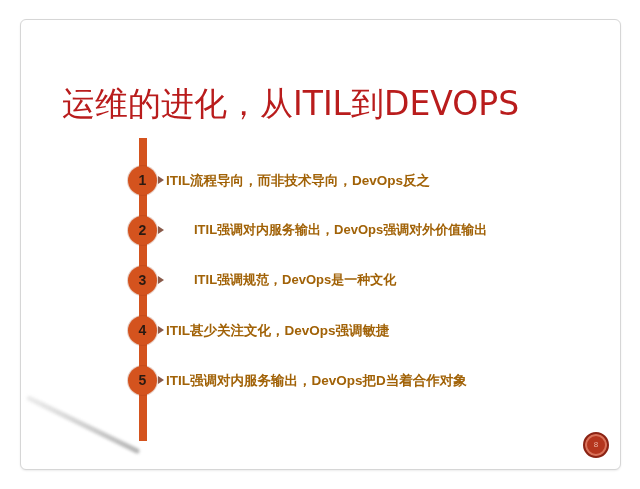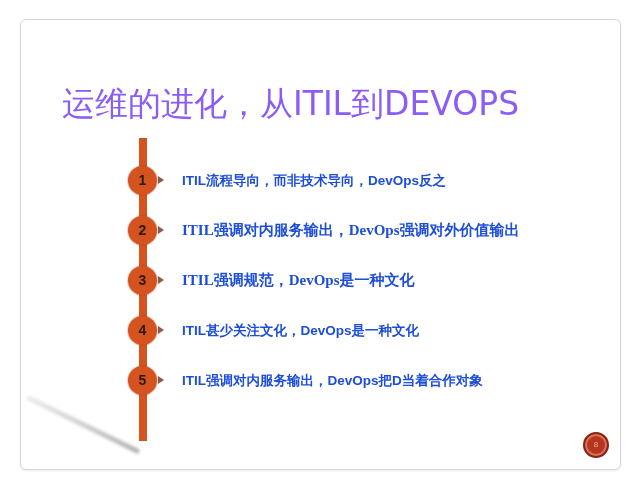--- a/index.html
+++ b/index.html
@@ -1,24 +1,24 @@
 <!DOCTYPE html>
 <html><head>
 <meta charset="utf-8">
 <style>
   html, body { margin:0; padding:0; }
   body { width:640px; height:489px; background:#ffffff; position:relative; overflow:hidden; font-family:"DejaVu Sans", sans-serif; }
   .slide { position:absolute; left:20px; top:19px; width:599px; height:449px; border:1px solid #d6d6d6; border-radius:6px; background:#fff; box-shadow:0 1px 2px rgba(0,0,0,0.08); }
-  .title { position:absolute; left:62px; top:82px; font-size:33px; color:#8b5cf6; letter-spacing:0px; white-space:nowrap; font-family:"DejaVu Sans", sans-serif; }
+  .title { position:absolute; left:62px; top:82px; font-size:33px; color:#b91c1c; letter-spacing:0px; white-space:nowrap; font-family:"DejaVu Sans", sans-serif; }
   .shadow-line { position:absolute; left:28px; top:395px; width:125px; height:5px; background:linear-gradient(90deg, rgba(180,180,180,0.25), rgba(160,160,160,0.8)); transform-origin:0 0; transform:rotate(26deg); filter:blur(1.5px); border-radius:3px; }
   .timeline { position:absolute; left:139px; top:138px; width:8px; height:303px; background:#d4531e; }
   .node { position:absolute; left:128px; width:29px; height:29px; border-radius:50%; background:#d4531e; color:#2a1a12; font-weight:bold; font-size:14px; line-height:29px; text-align:center; font-family:"Liberation Sans", sans-serif; box-shadow:0 0 0 1px rgba(160,60,20,0.25); }
   .arrow { position:absolute; left:158px; width:0; height:0; border-top:4px solid transparent; border-bottom:4px solid transparent; border-left:6px solid #8a5a4a; }
-  .item-text { position:absolute; left:182px; font-size:13.5px; font-weight:bold; color:#1d4ed8; white-space:nowrap; font-family:"Liberation Sans", sans-serif; }
-  .item-text.serif { font-family:Liberation Serif, serif; font-size:15px; }
+  .item-text { position:absolute; left:166px; font-size:13.5px; font-weight:bold; color:#a16207; white-space:nowrap; font-family:"Liberation Sans", sans-serif; }
+  .item-text.serif { font-family:Liberation Sans, sans-serif; font-size:13px;margin-left:28px; }
   .page-badge { position:absolute; left:583px; top:432px; width:22px; height:22px; border-radius:50%; background:#b5351d; border:2px solid #8a2314; box-shadow:inset 0 0 0 2px #d9725a; color:#e9b0a0; font-size:8px; line-height:22px; text-align:center; font-family:"Liberation Sans", sans-serif; }
 </style>
 </head>
 <body>
 
 <div class="slide"></div>
 
 <div class="title">运维的进化，从ITIL到DEVOPS</div>
 
 <div class="shadow-line"></div>
@@ -31,19 +31,19 @@
 <div class="node" style="top:216px">2</div>
 <div class="arrow" style="top:226px"></div>
 <div class="item-text serif" style="top:221px">ITIL强调对内服务输出，DevOps强调对外价值输出</div>
 
 <div class="node" style="top:266px">3</div>
 <div class="arrow" style="top:276px"></div>
 <div class="item-text serif" style="top:271px">ITIL强调规范，DevOps是一种文化</div>
 
 <div class="node" style="top:316px">4</div>
 <div class="arrow" style="top:326px"></div>
-<div class="item-text" style="top:322px">ITIL甚少关注文化，DevOps是一种文化</div>
+<div class="item-text" style="top:322px">ITIL甚少关注文化，DevOps强调敏捷</div>
 
 <div class="node" style="top:366px">5</div>
 <div class="arrow" style="top:376px"></div>
 <div class="item-text" style="top:372px">ITIL强调对内服务输出，DevOps把D当着合作对象</div>
 
 <div class="page-badge">8</div>
 
 </body></html>

